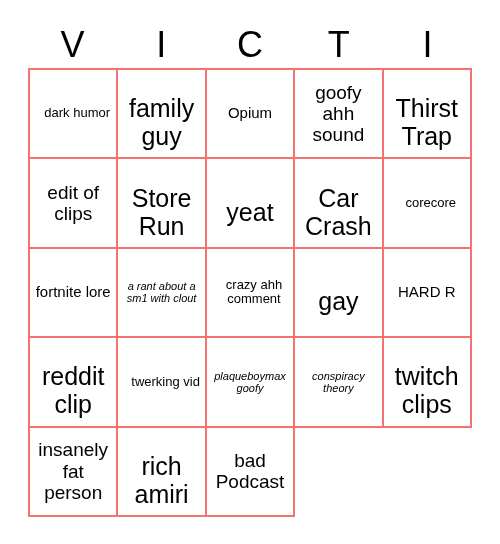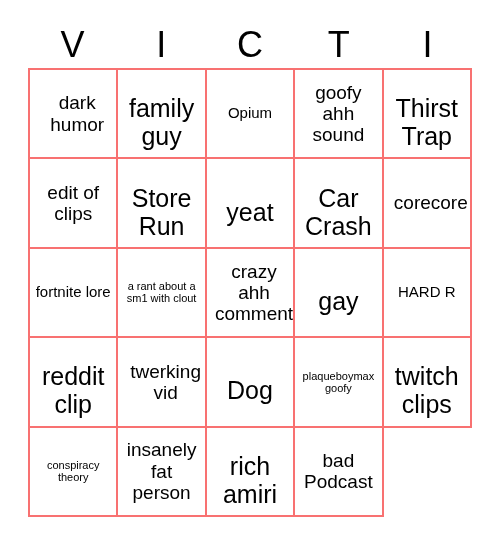--- a/index.html
+++ b/index.html
@@ -74,22 +74,22 @@
     display: block;
     width: 100%;
     line-height: 1.12;
     word-wrap: break-word;
     overflow-wrap: break-word;
   }
   
   .sz-xl .cell-text { font-size: 25px; margin-top: 17px; }
   .sz-lg .cell-text { font-size: 15px; }
   .sz-md .cell-text { font-size: 19px; }
-  .sz-sm .cell-text { font-size: 19px; margin-left: 8px; }
-  .sz-xs .cell-text { font-size: 11px; }
+  .sz-sm .cell-text { font-size: 13px; margin-left: 8px; }
+  .sz-xs .cell-text { font-size: 11px; font-style: italic; }
 </style>
 </head>
 <body>
 
 <div id="bingo-card">
 
   <div id="header-row">
     <div class="header-letter">V</div>
     <div class="header-letter">I</div>
     <div class="header-letter">C</div>
@@ -145,32 +145,29 @@
     <div class="cell sz-lg">
         <span class="cell-text">HARD R</span>
       </div>
 
     <div class="cell sz-xl">
         <span class="cell-text">reddit clip</span>
       </div>
     <div class="cell sz-sm">
         <span class="cell-text">twerking vid</span>
       </div>
-    <div class="cell sz-xl">
-        <span class="cell-text">Dog</span>
-      </div>
     <div class="cell sz-xs">
         <span class="cell-text">plaqueboymax goofy</span>
       </div>
 
+    <div class="cell sz-xs">
+        <span class="cell-text">conspiracy theory</span>
+      </div>
     <div class="cell sz-xl">
         <span class="cell-text">twitch clips</span>
-      </div>
-    <div class="cell sz-xs">
-        <span class="cell-text">conspiracy theory</span>
       </div>
     <div class="cell sz-md">
         <span class="cell-text">insanely fat person</span>
       </div>
     <div class="cell sz-xl">
         <span class="cell-text">rich amiri</span>
       </div>
     <div class="cell sz-md">
         <span class="cell-text">bad Podcast</span>
       </div>

